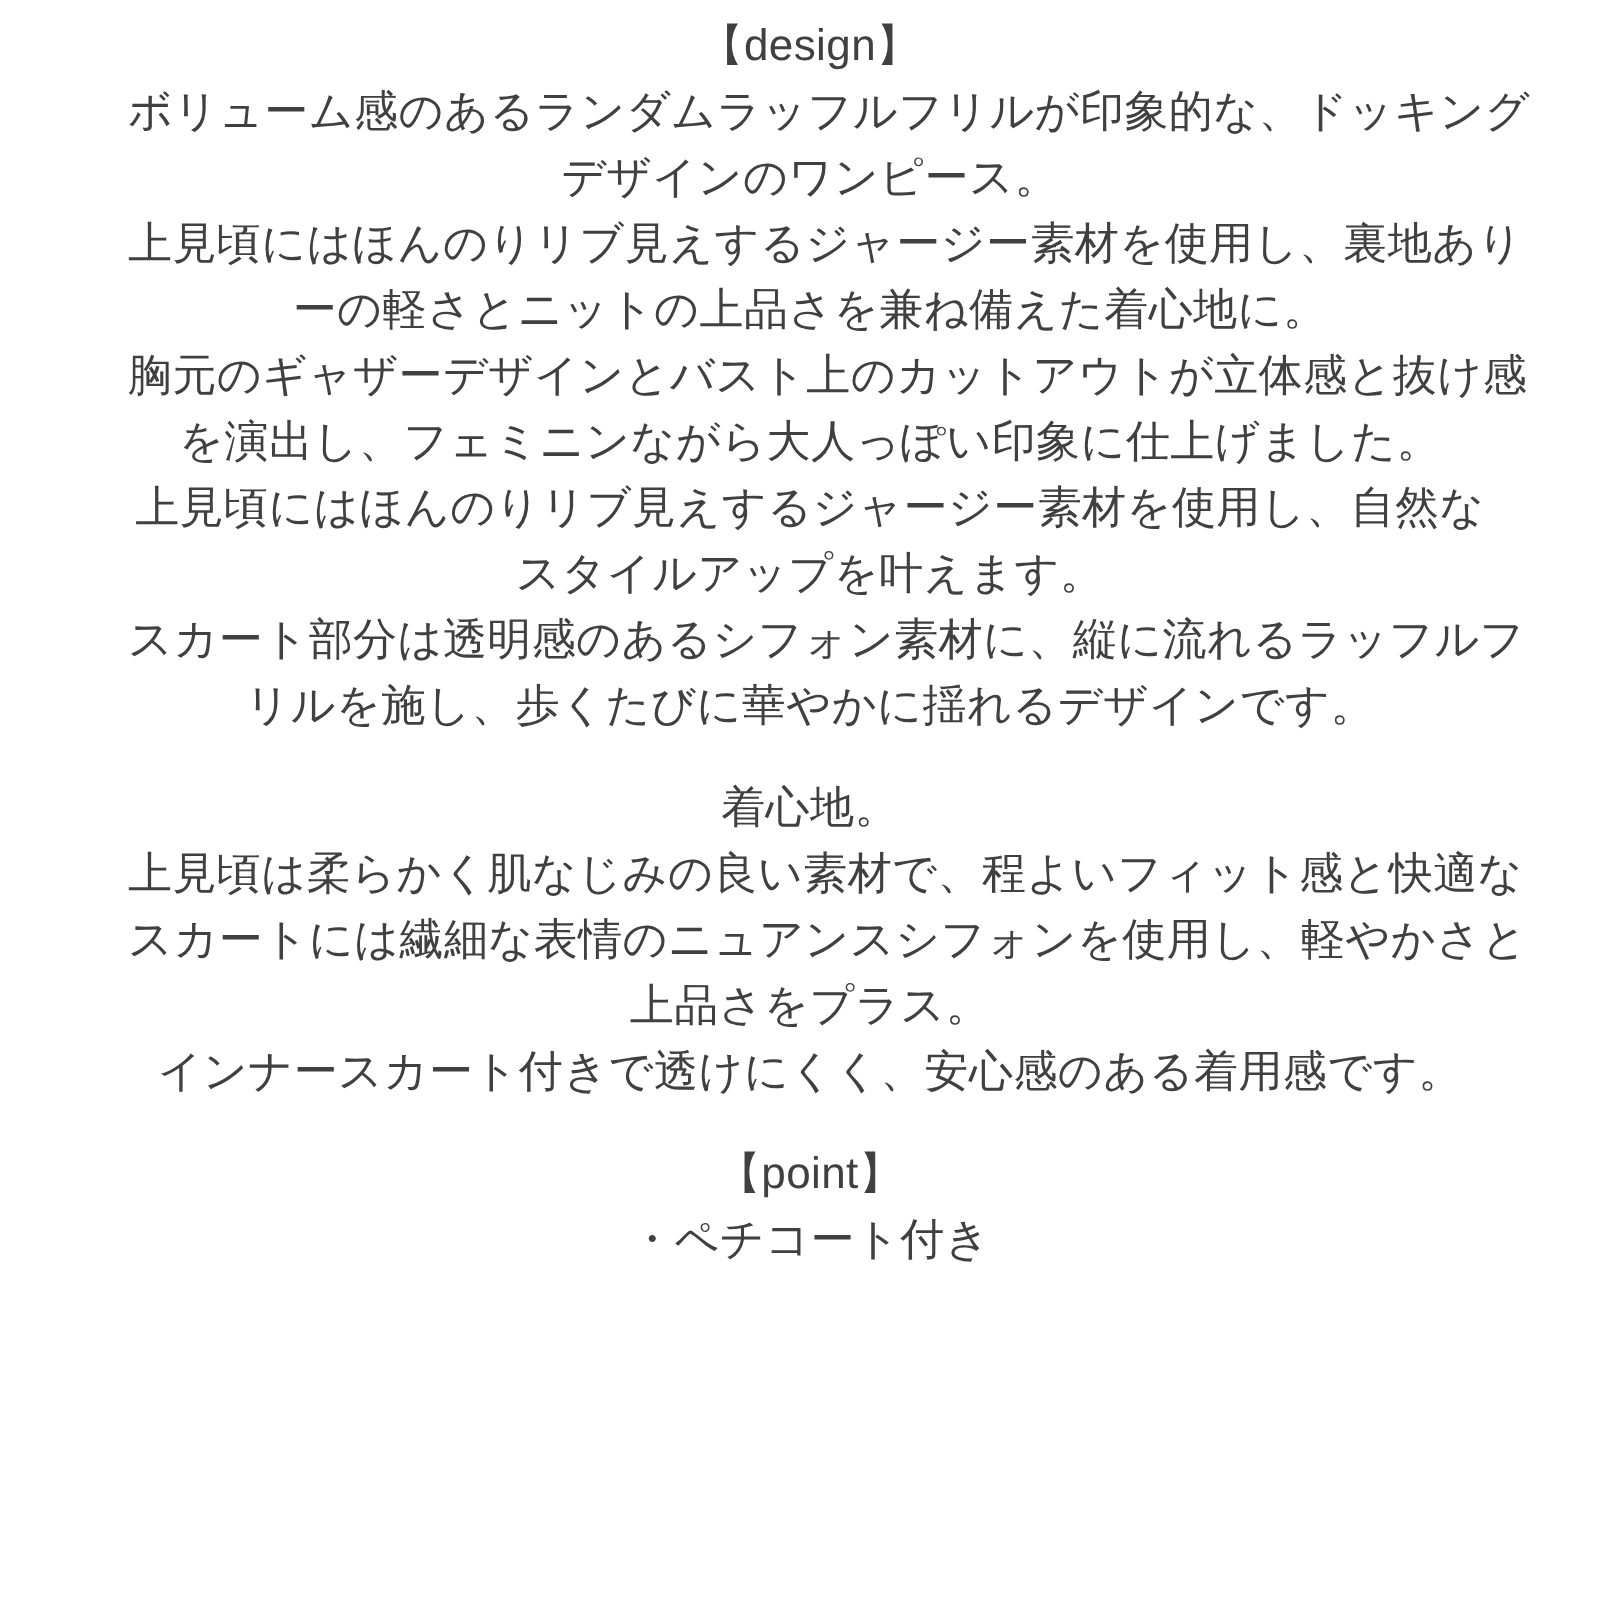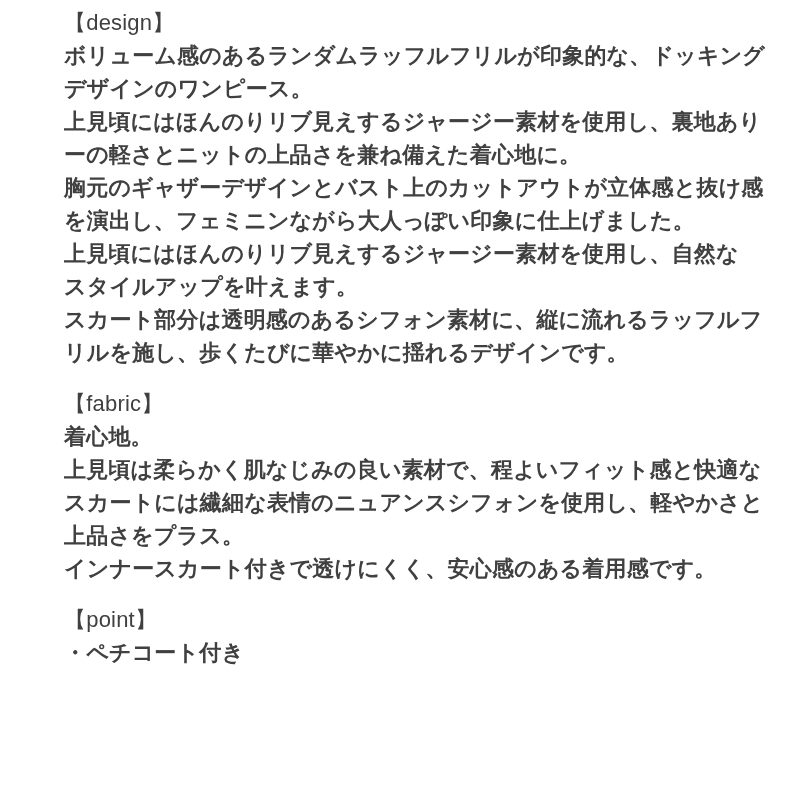--- a/index.html
+++ b/index.html
@@ -9,30 +9,31 @@
   body {
     width: 802px;
     height: 802px;
     background: #ffffff;
     overflow: hidden;
     font-family: "Liberation Sans", "DejaVu Sans", sans-serif;
   }
   main.description {
     box-sizing: border-box;
     padding: 6px 56px 0 64px;
+    text-align: center;
   }
   .section { margin: 0; }
   .section + .section { margin-top: 18px; }
   .heading,
   .line {
     margin: 0;
     padding: 0;
     font-size: 22px;
     line-height: 33px;
-    font-weight: 700;
+    font-weight: 400;
     color: #404040;
     letter-spacing: 0.2px;
     white-space: nowrap;
   }
   .heading { font-weight: 400; }
 </style>
 </head>
 <body style="background: rgb(255, 255, 255);">
 
 <main class="description">
@@ -47,21 +48,20 @@
           <div class="line">胸元のギャザーデザインとバスト上のカットアウトが立体感と抜け感</div>
           <div class="line">を演出し、フェミニンながら大人っぽい印象に仕上げました。</div>
           <div class="line">上見頃にはほんのりリブ見えするジャージー素材を使用し、自然な</div>
           <div class="line">スタイルアップを叶えます。</div>
           <div class="line">スカート部分は透明感のあるシフォン素材に、縦に流れるラッフルフ</div>
           <div class="line">リルを施し、歩くたびに華やかに揺れるデザインです。</div>
         </div>
   </section>
 
   <section class="section">
-    <h2 class="heading">【fabric】</h2>
     <div class="lines">
           <div class="line">着心地。</div>
           <div class="line">上見頃は柔らかく肌なじみの良い素材で、程よいフィット感と快適な</div>
           <div class="line">スカートには繊細な表情のニュアンスシフォンを使用し、軽やかさと</div>
           <div class="line">上品さをプラス。</div>
           <div class="line">インナースカート付きで透けにくく、安心感のある着用感です。</div>
         </div>
   </section>
 
   <section class="section">

